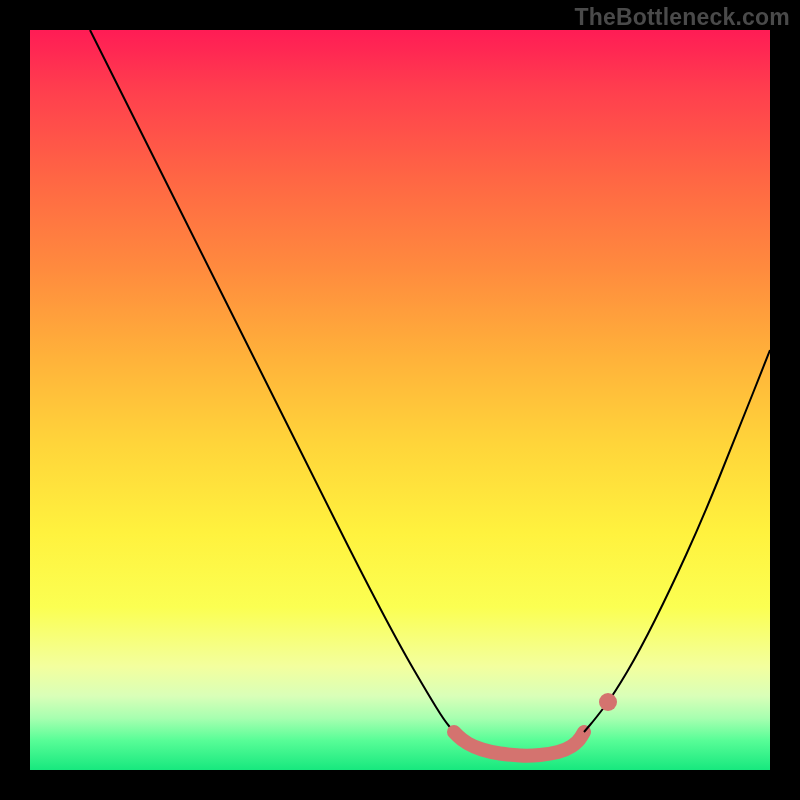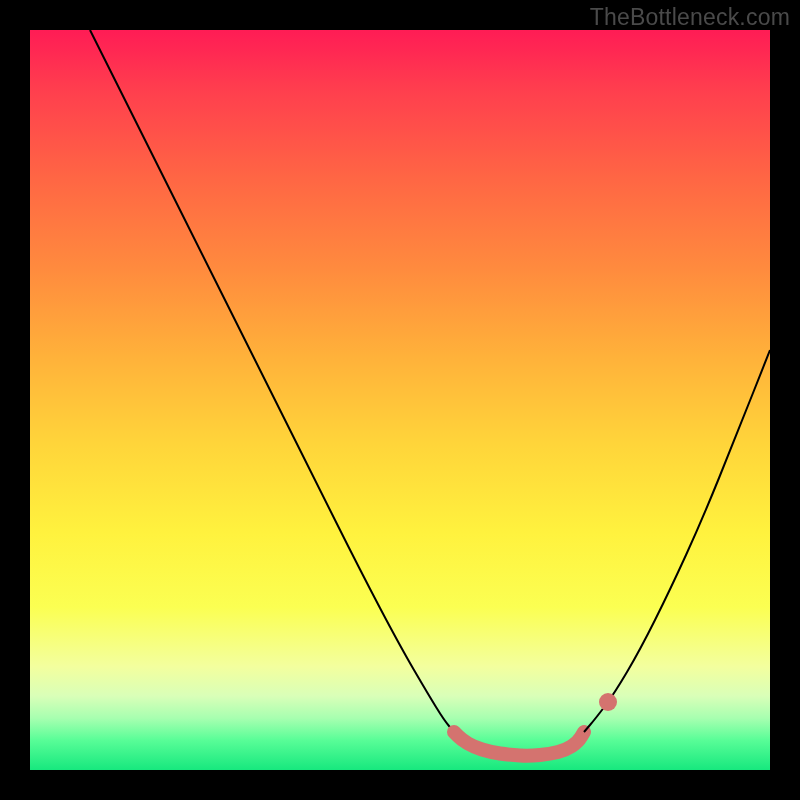--- a/index.html
+++ b/index.html
@@ -41,21 +41,21 @@
       #58fd97 96%,
       #17e87e 100%
     );
   }
   .watermark {
     position: absolute;
     top: 4px;
     right: 10px;
     color: #4a4a4a;
     font-size: 23px;
-    font-weight: 400;
+    font-weight: 700;
     letter-spacing: 0.2px;
   }
   svg.curve {
     position: absolute;
     left: 0;
     top: 0;
     width: 740px;
     height: 740px;
   }
 </style>

